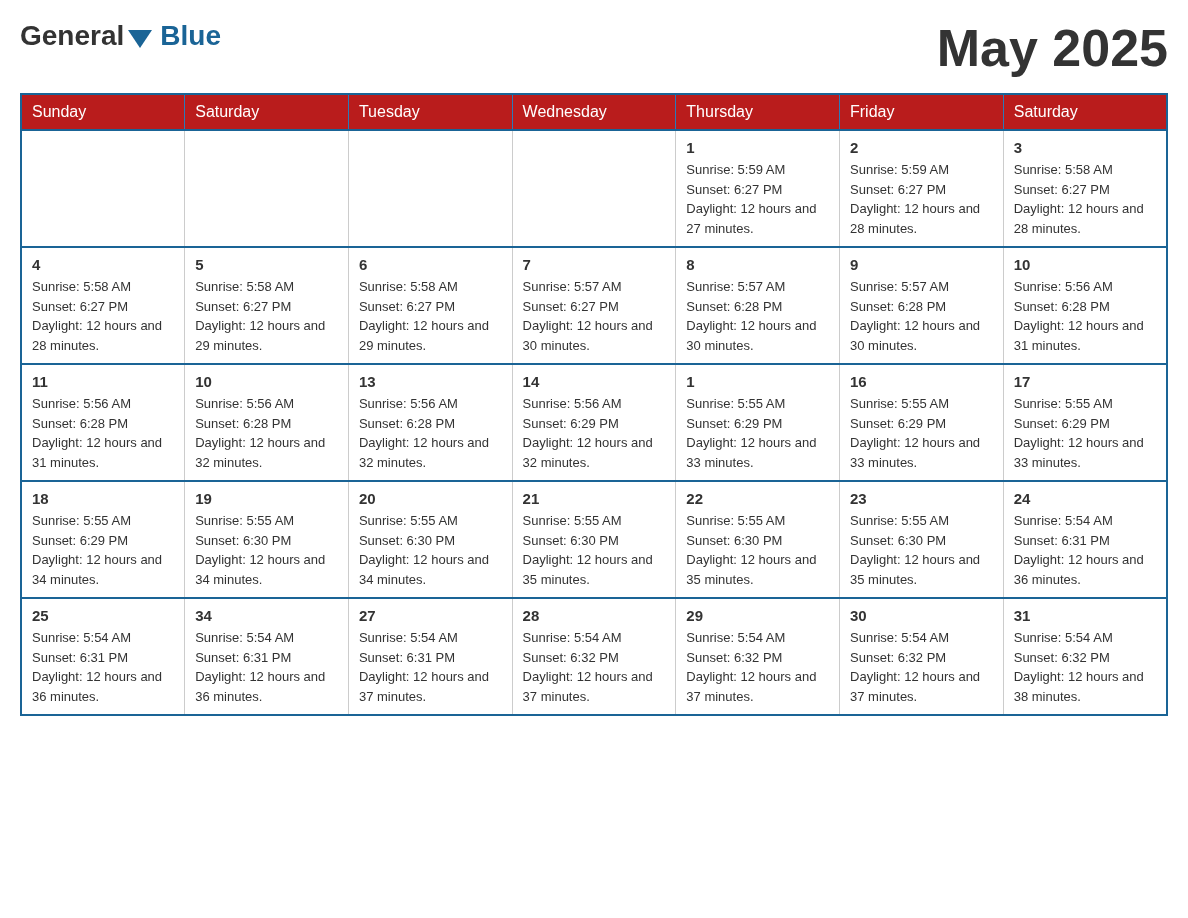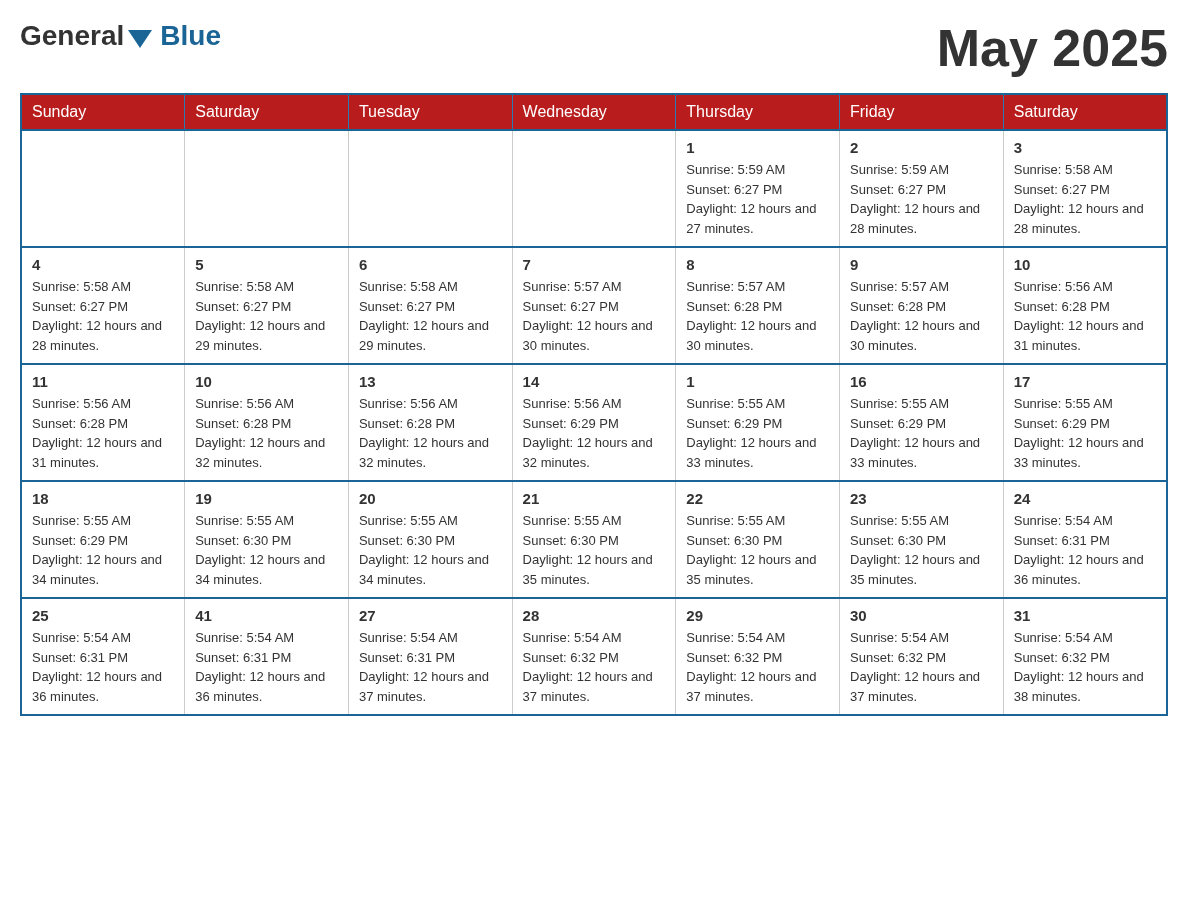--- a/index.html
+++ b/index.html
@@ -295,21 +295,21 @@
         </td>
       </tr>
       <tr>
         <td>
           <span class="day-num">25</span>
           <div class="day-info" style="white-space: pre-line;">Sunrise: 5:54 AM
 Sunset: 6:31 PM
 Daylight: 12 hours and 36 minutes.</div>
         </td>
         <td>
-          <span class="day-num">41</span>
+          <span class="day-num">34</span>
           <div class="day-info" style="white-space: pre-line;">Sunrise: 5:54 AM
 Sunset: 6:31 PM
 Daylight: 12 hours and 36 minutes.</div>
         </td>
         <td>
           <span class="day-num">27</span>
           <div class="day-info" style="white-space: pre-line;">Sunrise: 5:54 AM
 Sunset: 6:31 PM
 Daylight: 12 hours and 37 minutes.</div>
         </td>

